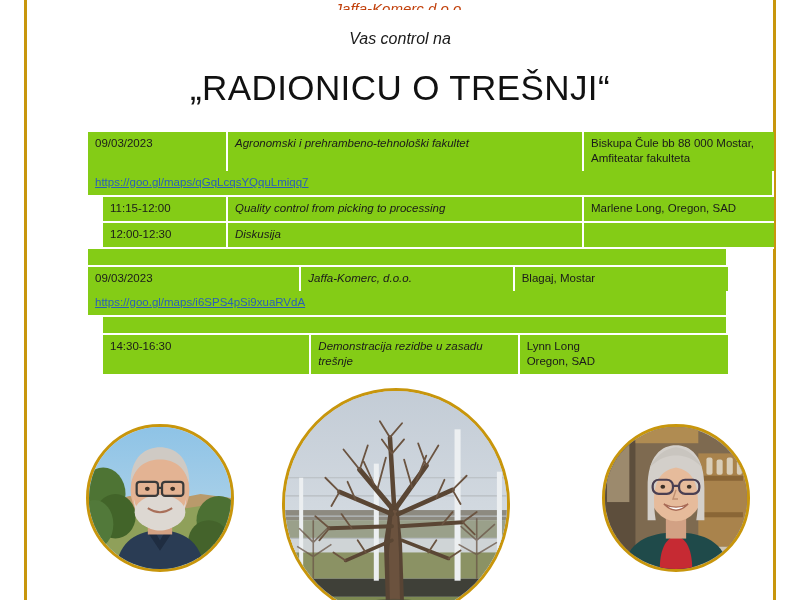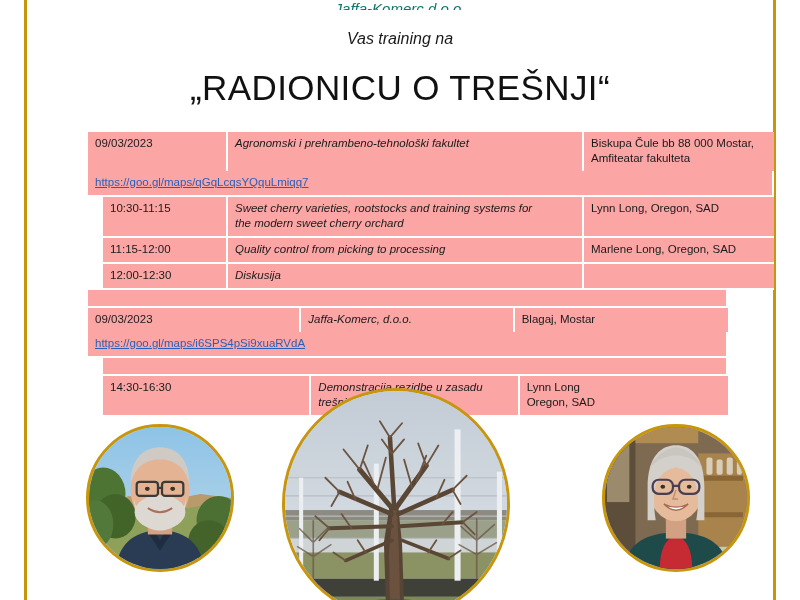--- a/index.html
+++ b/index.html
@@ -35,21 +35,21 @@
     top: 0;
     text-align: center;
   }
   .org-line {
     font-size: 15px;
     font-style: italic;
     line-height: 18px;
     height: 10px;            
     overflow: hidden;
     margin: 0;
-    color: #0f766e;
+    color: #c2410c;
   }
   .invite-line {
     font-size: 16px;
     font-style: italic;
     margin: 18px 0 0 0;
     line-height: 22px;
     color: #1a1a1a;
   }
   .workshop-title {
     font-size: 35px;
@@ -68,21 +68,21 @@
     top: 132px;
     width: 640px;
   }
   table.sched {
     border-collapse: separate;
     border-spacing: 0;
     width: 100%;
     table-layout: fixed;
   }
   table.sched td {
-    background: #fca5a5;
+    background: #84cc16;
     font-size: 11.5px;
     line-height: 15px;
     padding: 4px 7px 5px 7px;
     vertical-align: top;
     border-right: 2px solid #ffffff;
     border-bottom: 2px solid #ffffff;
   }
   table.sched td.last-col { border-right: none; }
   table.sched tr.no-gap td { border-bottom: none; }
 
@@ -163,21 +163,21 @@
   }
 </style>
 </head>
 <body>
 
 <div class="page-border left"></div>
 <div class="page-border right"></div>
 
 <div class="header">
   <p class="org-line">Jaffa-Komerc d.o.o.</p>
-  <p class="invite-line">Vas training na</p>
+  <p class="invite-line">Vas control na</p>
   <h1 class="workshop-title">„RADIONICU O TREŠNJI“</h1>
 </div>
 
 <div class="schedule">
 
   <table class="sched">
     <tbody>
         <tr class="no-gap">
       <td class="c-time">09/03/2023</td>
       <td class="c-topic">Agronomski i prehrambeno-tehnološki fakultet</td>
@@ -189,28 +189,20 @@
     <tr>
       <td class="linkcell" colspan="3">
         <a class="maplink" href="#">https://goo.gl/maps/qGqLcqsYQquLmiqq7</a>
       </td>
     </tr>
   </tbody>
     </table>
 
   <table class="sched sched-indent">
     <tbody>
-        <tr>
-      <td class="c-time">10:30-11:15</td>
-      <td class="c-topic">
-        <span>Sweet cherry varieties, rootstocks and training systems for</span><br>
-        <span>the modern sweet cherry orchard</span>
-      </td>
-      <td class="c-person last-col">Lynn Long, Oregon, SAD</td>
-    </tr>
     <tr>
       <td class="c-time">11:15-12:00</td>
       <td class="c-topic">Quality control from picking to processing</td>
       <td class="c-person last-col">Marlene Long, Oregon, SAD</td>
     </tr>
     <tr>
       <td class="c-time">12:00-12:30</td>
       <td class="c-topic">Diskusija</td>
       <td class="c-person last-col"></td>
     </tr>

